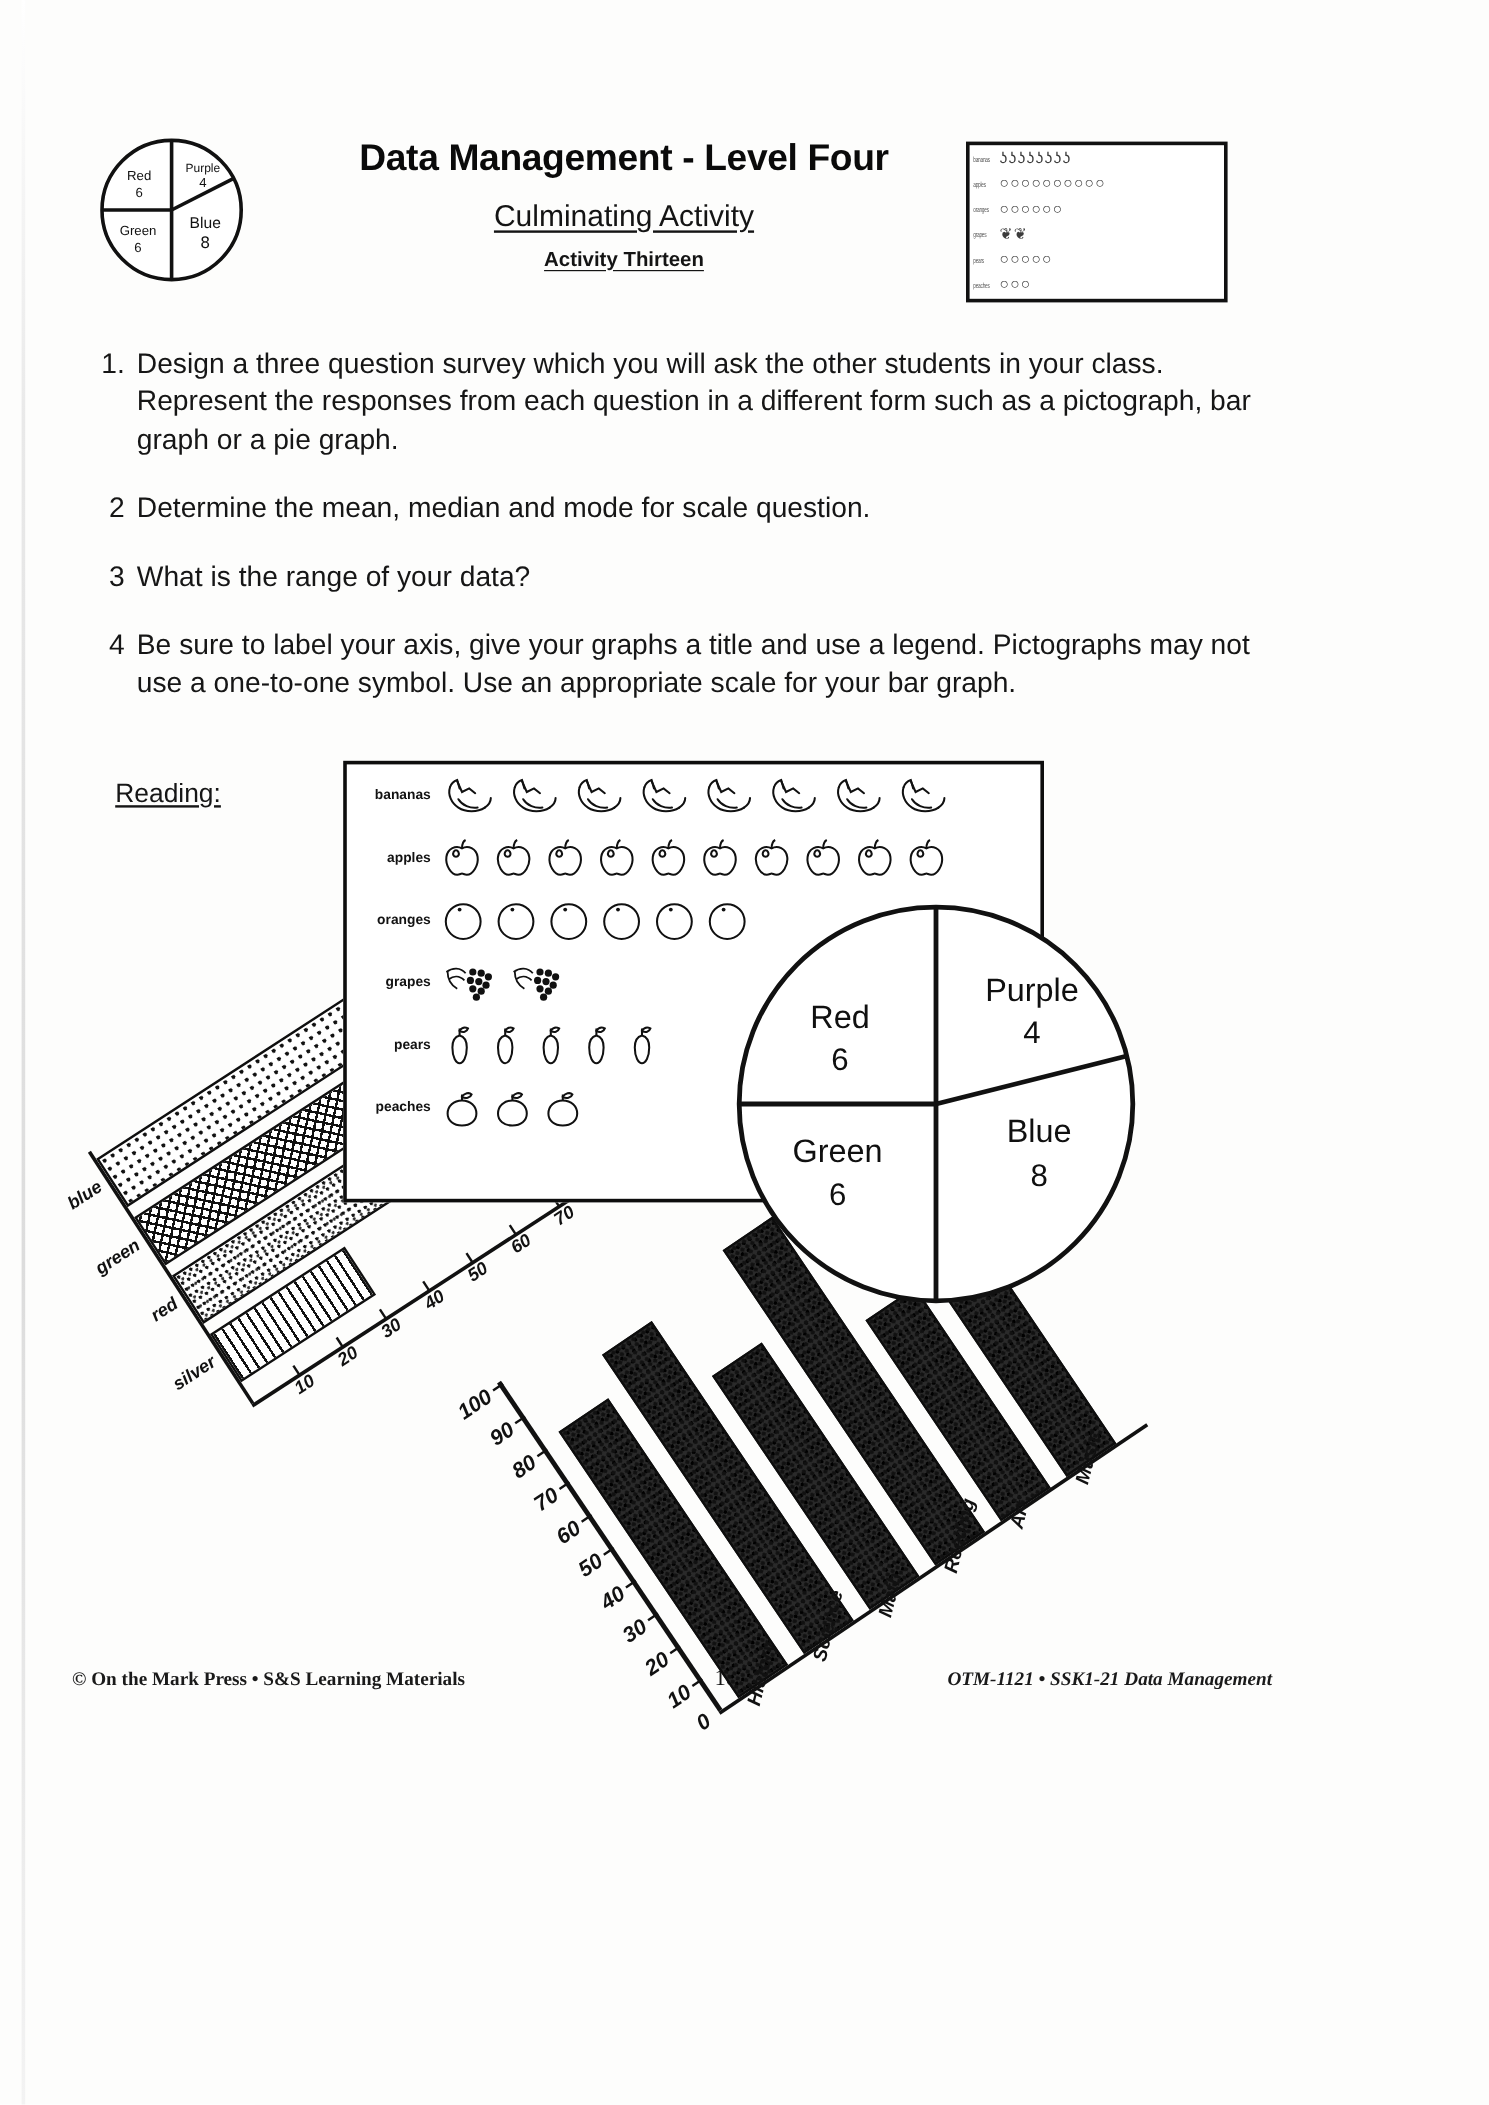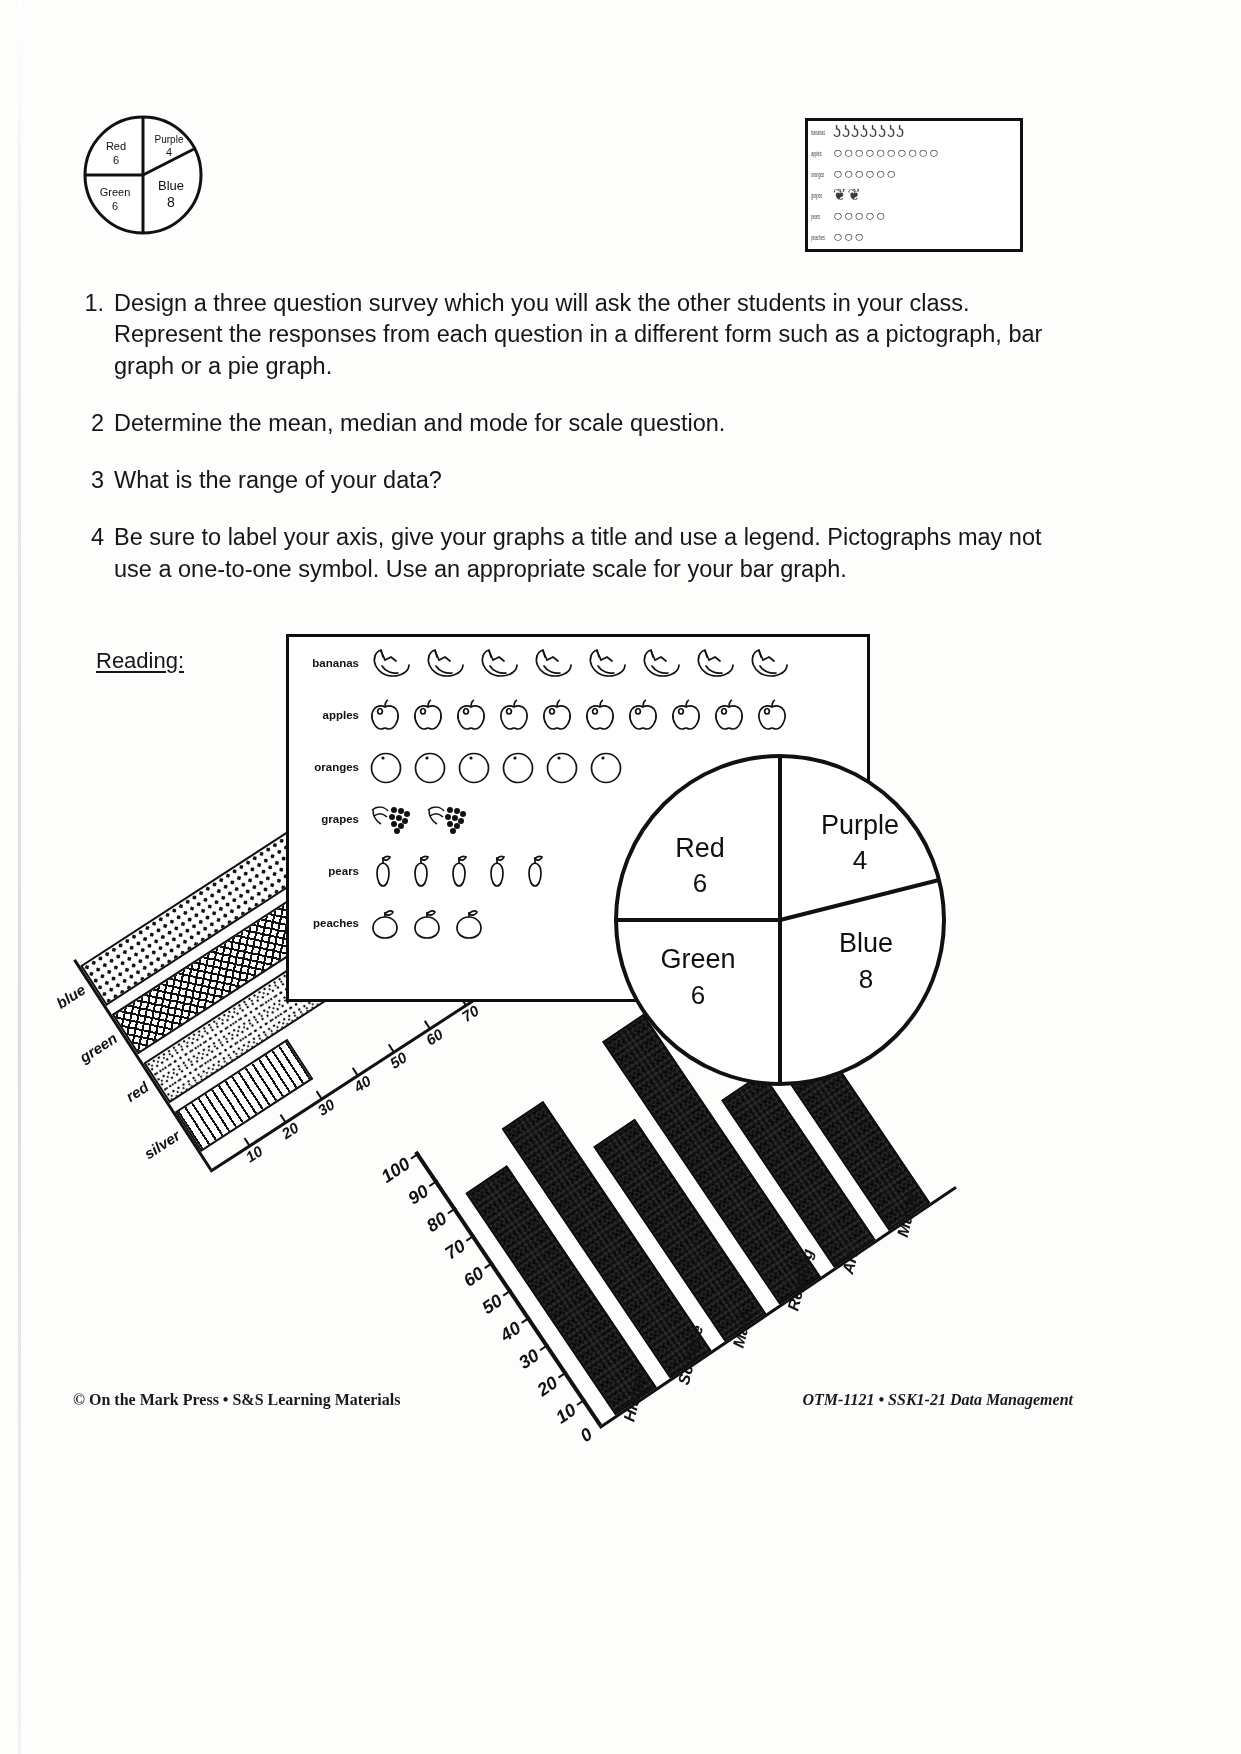--- a/index.html
+++ b/index.html
@@ -76,21 +76,21 @@
     padding-left: 3px;
   }
   .thumb-lab {
     font-size: 4px;
     width: 22px;
     color: #555;
     transform: scaleY(1.6);
     letter-spacing: -0.2px;
   }
   .thumb-ico {
-    font-size: 16px;
+    font-size: 13px;
     line-height: 12px;
     color: #1a1a1a;
     letter-spacing: 1px;
     white-space: nowrap;
     opacity: .85;
   }
 
   
   .instructions {
     position: absolute;
@@ -304,21 +304,20 @@
   .footer {
     position: absolute;
     left: 60px; top: 1388px;
     width: 1000px;
     display: flex;
     align-items: baseline;
     font-family: "Liberation Serif", serif;
     font-size: 16px;
     font-weight: bold;
     color: #1a1a1a;
-    margin-left: 13px;
   }
   .footer-left { flex: 0 0 420px; }
   .footer-center { flex: 1 1 auto; text-align: center; font-size: 19px; font-weight: normal; }
   .footer-right { flex: 0 0 330px; text-align: right; font-style: italic; }
 
   .page-edge {
     position: absolute;
     left: 18px; top: 0;
     width: 3px; height: 1754px;
     background: linear-gradient(to bottom, #ffffff 0%, #e9e9e9 20%, #dcdcdc 60%, #f3f3f3 100%);
@@ -344,20 +343,25 @@
         <text x="34" y="50" font-family="Liberation Sans, sans-serif" font-size="11" fill="#111" text-anchor="middle">6</text>
         <text x="87" y="29" font-family="Liberation Sans, sans-serif" font-size="10" fill="#111" text-anchor="middle">Purple</text>
         <text x="87" y="42" font-family="Liberation Sans, sans-serif" font-size="11" fill="#111" text-anchor="middle">4</text>
         <text x="89" y="76" font-family="Liberation Sans, sans-serif" font-size="13" fill="#111" text-anchor="middle">Blue</text>
         <text x="89" y="93" font-family="Liberation Sans, sans-serif" font-size="14" fill="#111" text-anchor="middle">8</text>
         <text x="33" y="82" font-family="Liberation Sans, sans-serif" font-size="11" fill="#111" text-anchor="middle">Green</text>
         <text x="33" y="96" font-family="Liberation Sans, sans-serif" font-size="11" fill="#111" text-anchor="middle">6</text>
       </svg>
     </div>
 
+    <div class="title-block">
+      <div class="main-title">Data Management - Level Four</div>
+      <div class="sub-title">Culminating Activity</div>
+      <div class="activity-title">Activity Thirteen</div>
+    </div>
 
     <div class="thumb-box">
       <div class="thumb-row">
         <span class="thumb-lab">bananas</span>
         <span class="thumb-ico">ʖʖʖʖʖʖʖʖ</span>
       </div>
       <div class="thumb-row">
         <span class="thumb-lab">apples</span>
         <span class="thumb-ico">○○○○○○○○○○</span>
       </div>

